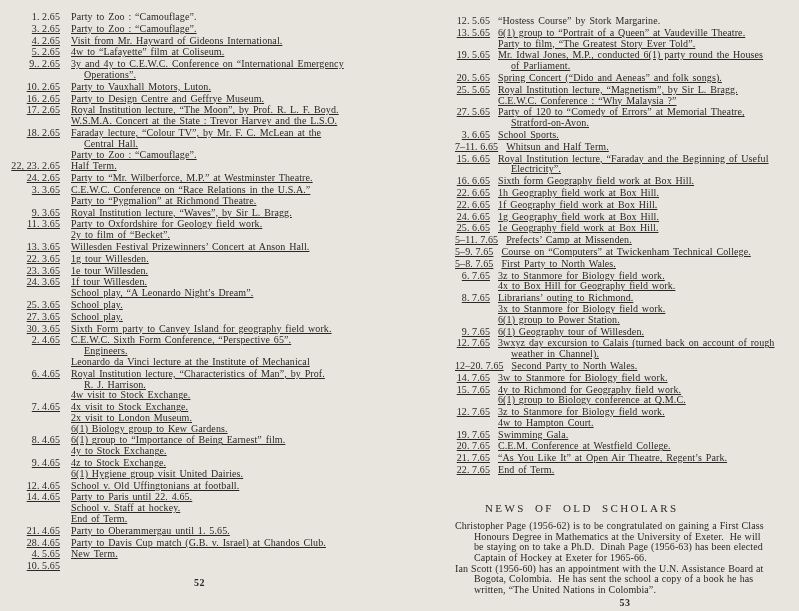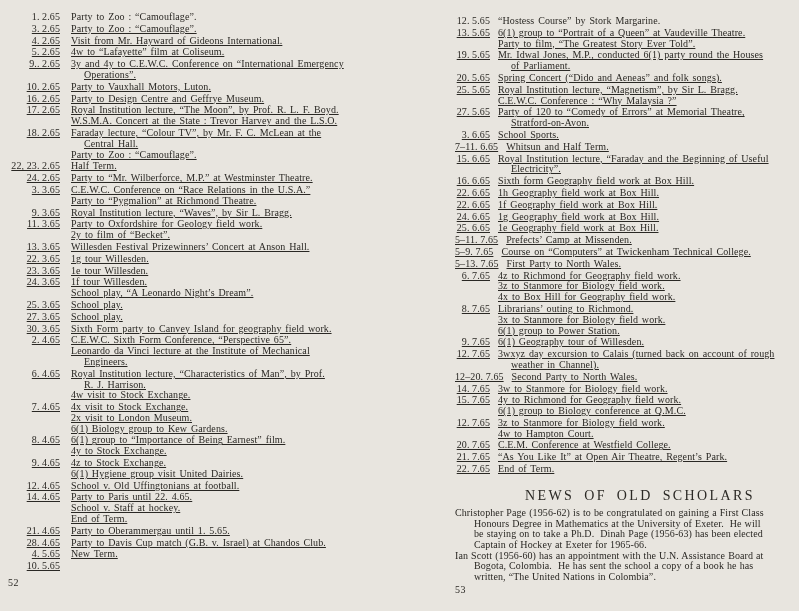--- a/index.html
+++ b/index.html
@@ -32,25 +32,25 @@
   }
   .page-left .date{min-width:52px;}
   .page-right .date{min-width:35px;}
   .desc{flex:1 1 auto;margin-left:11px;min-width:0;}
   .page-right .desc{margin-left:8px;}
   .line{
     white-space:pre;line-height:10.8px;
     letter-spacing:0.1px;word-spacing:1.2px;
   }
   .line.wrap{padding-left:13px;}
-  .pagenum{margin-top:5px;font-size:10px;letter-spacing:0.5px;}
+  .pagenum{text-align:center;margin-top:5px;font-size:10px;letter-spacing:0.5px;font-weight:bold;}
   .page-right .pagenum{margin-top:1px;}
   .heading{
-    margin:14px 0 6px 0;padding-left:30px;
-    font-size:14px;font-weight:normal;text-align:center;
+    margin:26px 0 6px 0;padding-left:30px;
+    font-size:11px;font-weight:normal;text-align:left;
     letter-spacing:2.4px;word-spacing:4px;line-height:13px;
   }
   .paragraphs .para + .para{margin-top:0;}
   .para .line{line-height:10.7px;word-spacing:0.4px;}
   .para .line.wrap{padding-left:19px;}
 </style>
 </head>
 <body>
 
 <div class="scan">
@@ -186,22 +186,22 @@
         <div class="row">
           <div class="date">30. 3.65</div>
           <div class="desc">
             <div class="line">Sixth Form party to Canvey Island for geography field work.</div>
           </div>
         </div>
         <div class="row">
           <div class="date">2. 4.65</div>
           <div class="desc">
             <div class="line">C.E.W.C. Sixth Form Conference, “Perspective 65”.</div>
+            <div class="line wrap">Engineers.</div>
             <div class="line">Leonardo da Vinci lecture at the Institute of Mechanical</div>
-            <div class="line wrap">Engineers.</div>
           </div>
         </div>
         <div class="row">
           <div class="date">6. 4.65</div>
           <div class="desc">
             <div class="line">Royal Institution lecture, “Characteristics of Man”, by Prof.</div>
             <div class="line wrap">R. J. Harrison.</div>
             <div class="line">4w visit to Stock Exchange.</div>
           </div>
         </div>
@@ -363,29 +363,28 @@
             <div class="line">Prefects’ Camp at Missenden.</div>
           </div>
         </div>
         <div class="row">
           <div class="date">5–9. 7.65</div>
           <div class="desc">
             <div class="line">Course on “Computers” at Twickenham Technical College.</div>
           </div>
         </div>
         <div class="row">
-          <div class="date">5–13. 7.65</div>
+          <div class="date">5–8. 7.65</div>
           <div class="desc">
             <div class="line">First Party to North Wales.</div>
           </div>
         </div>
         <div class="row">
           <div class="date">6. 7.65</div>
           <div class="desc">
-            <div class="line">4z to Richmond for Geography field work.</div>
             <div class="line">3z to Stanmore for Biology field work.</div>
             <div class="line">4x to Box Hill for Geography field work.</div>
           </div>
         </div>
         <div class="row">
           <div class="date">8. 7.65</div>
           <div class="desc">
             <div class="line">Librarians’ outing to Richmond.</div>
             <div class="line">3x to Stanmore for Biology field work.</div>
             <div class="line">6(1) group to Power Station.</div>
@@ -421,20 +420,26 @@
           <div class="desc">
             <div class="line">4y to Richmond for Geography field work.</div>
             <div class="line">6(1) group to Biology conference at Q.M.C.</div>
           </div>
         </div>
         <div class="row">
           <div class="date">12. 7.65</div>
           <div class="desc">
             <div class="line">3z to Stanmore for Biology field work.</div>
             <div class="line">4w to Hampton Court.</div>
+          </div>
+        </div>
+        <div class="row">
+          <div class="date">19. 7.65</div>
+          <div class="desc">
+            <div class="line">Swimming Gala.</div>
           </div>
         </div>
         <div class="row">
           <div class="date">20. 7.65</div>
           <div class="desc">
             <div class="line">C.E.M. Conference at Westfield College.</div>
           </div>
         </div>
         <div class="row">
           <div class="date">21. 7.65</div>

